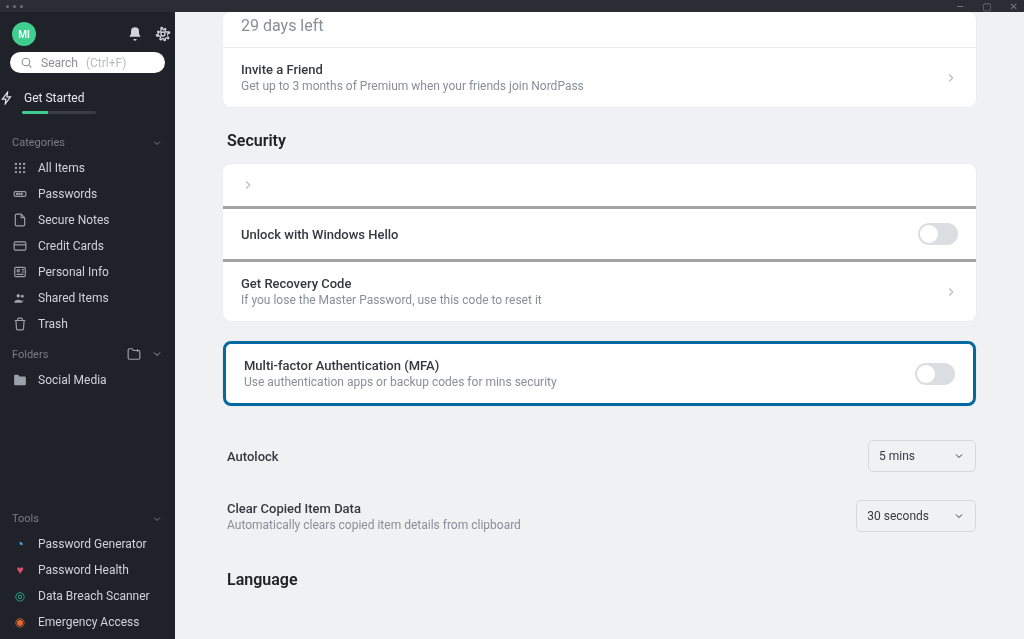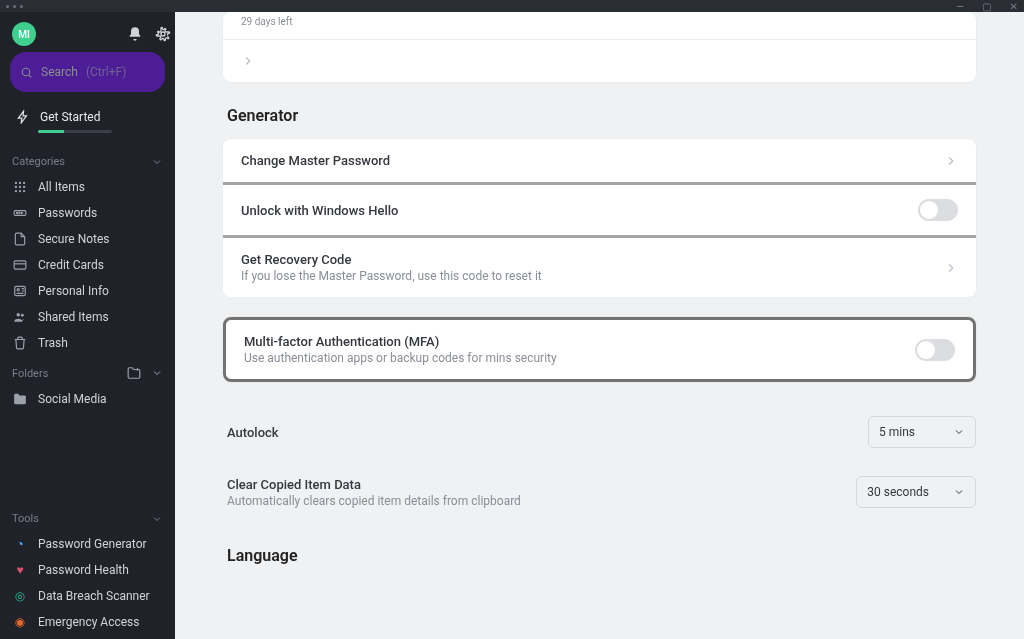--- a/index.html
+++ b/index.html
@@ -7,46 +7,46 @@
 .titlebar { height: 12px; background: #2a2d33; display: flex; align-items: center; justify-content: space-between; padding: 0 6px; }
 .titlebar .dots { display: flex; gap: 4px; }
 .titlebar .dot { width: 3px; height: 3px; border-radius: 50%; background: #6b6f78; }
 .window-controls { position: absolute; right: 6px; top: 0; display: flex; gap: 18px; align-items: center; height: 12px; color: #7a7e87; font-size: 10px; }
 .app { display: flex; height: 627px; }
 .sidebar { width: 175px; background: #1f2228; color: #b8bcc4; display: flex; flex-direction: column; }
 .sidebar-top { padding: 10px 4px 6px 12px; display: flex; align-items: center; justify-content: space-between; }
 .avatar { width: 24px; height: 24px; border-radius: 50%; background: #3ecf8e; color: #fff; display: flex; align-items: center; justify-content: center; font-size: 10px; font-weight: 600; }
 .top-icons { display: flex; gap: 12px; align-items: center; color: #d0d3d9; }
 .search-wrap { padding: 0 10px 10px 10px; }
-.search { background: #4c1d95; border-radius: 16px; height: 40px; display: flex; align-items: center; padding: 0 10px; gap: 8px; color: #8a8e97; font-size: 12px; }
-.get-started { padding: 8px 12px 12px 16px; }
+.search { background: #ffffff; border-radius: 16px; height: 21px; display: flex; align-items: center; padding: 0 10px; gap: 8px; color: #8a8e97; font-size: 12px; }
+.get-started { padding: 8px 12px 12px 0; }
 .gs-row { display: flex; align-items: center; gap: 10px; font-size: 12px; color: #e6e8ec; }
 .progress { margin-top: 6px; height: 3px; background: #3a3e47; width: 74px; border-radius: 2px; margin-left: 22px; overflow: hidden; }
 .progress-fill { height: 100%; width: 35%; background: #3ecf8e; }
 .section-header { padding: 10px 12px 6px 12px; font-size: 11px; color: #7a7e87; display: flex; align-items: center; justify-content: space-between; }
 .nav-list { display: flex; flex-direction: column; }
 .nav-item { display: flex; align-items: center; gap: 10px; padding: 6px 12px; font-size: 12px; color: #d0d3d9; cursor: pointer; }
 .nav-item .nav-icon { width: 16px; display: flex; justify-content: center; color: #9da1aa; }
 .folder-header-icons { display: flex; gap: 10px; align-items: center; color: #9da1aa; }
 .spacer { flex: 1; }
 .main { flex: 1; background: #f0f1f3; overflow: hidden; position: relative; }
 .content { padding: 0 48px 20px 48px; }
 .card { background: #fff; border-radius: 8px; margin-bottom: 20px; box-shadow: 0 0 0 1px rgba(0,0,0,0.02); }
-.card.highlighted { border: 3px solid #737373; }
+.card.highlighted { border: 3px solid #0369a1; }
 .card-item { padding: 14px 18px; display: flex; align-items: center; justify-content: space-between; gap: 14px; }
 .card-item + .card-item { border-top: 3px solid #a3a3a3; }
 .card-item .texts { flex: 1; }
 .card-item .title { font-size: 13px; color: #35383f; font-weight: 500; }
 .card-item .sub { font-size: 12px; color: #8a8e97; margin-top: 2px; }
 .chevron { color: #b8bcc4; }
 .toggle { width: 40px; height: 22px; background: #dcdde1; border-radius: 11px; position: relative; }
 .toggle .knob { width: 18px; height: 18px; background: #fff; border-radius: 50%; position: absolute; top: 2px; left: 2px; }
 .select { border: 1px solid #d6d8dd; border-radius: 5px; height: 32px; min-width: 108px; display: flex; align-items: center; justify-content: space-between; padding: 0 10px; font-size: 12px; color: #35383f; cursor: pointer; gap: 24px; }
 .section-title { font-size: 16px; font-weight: 600; color: #222; margin: 24px 0 14px 0; padding-left: 4px; }
-.trial-top { padding: 4px 18px 12px 18px; color: #8a8e97; font-size: 10px; }
+.trial-top { padding: 4px 18px 12px 18px; color: #8a8e97; font-size: 16px; }
 svg { display: block; }
 </style>
 </head>
 <body>
 
 <div class="titlebar">
   <div class="dots">
     <div class="dot"></div>
       <div class="dot"></div>
       <div class="dot"></div>
@@ -243,35 +243,36 @@
         <span>Emergency Access</span>
       </div>
     </div>
   </div>
 
   <div class="main">
     <div class="content">
       <div class="card" style="margin-top:0">
         <div class="trial-top">29 days left</div>
         <div class="card-item" style="border-top:1px solid #ececef">
+          <div class="texts">
+            <div class="title">Invite a Friend</div>
+            <div class="sub">Get up to 3 months of Premium when your friends join NordPass</div>
+          </div>
           <span class="chevron">
               <svg width="14" height="14" viewBox="0 0 24 24" fill="none" stroke="currentColor" stroke-width="2">
                 <path d="m9 18 6-6-6-6"></path>
               </svg>
             </span>
         </div>
       </div>
 
-      <div class="section-title">Generator</div>
+      <div class="section-title">Security</div>
 
       <div class="card">
         <div class="card-item">
-          <div class="texts">
-              <div class="title">Change Master Password</div>
-            </div>
           <span class="chevron">
               <svg width="14" height="14" viewBox="0 0 24 24" fill="none" stroke="currentColor" stroke-width="2">
                 <path d="m9 18 6-6-6-6"></path>
               </svg>
             </span>
         </div>
         <div class="card-item">
           <div class="texts">
               <div class="title">Unlock with Windows Hello</div>
             </div>

